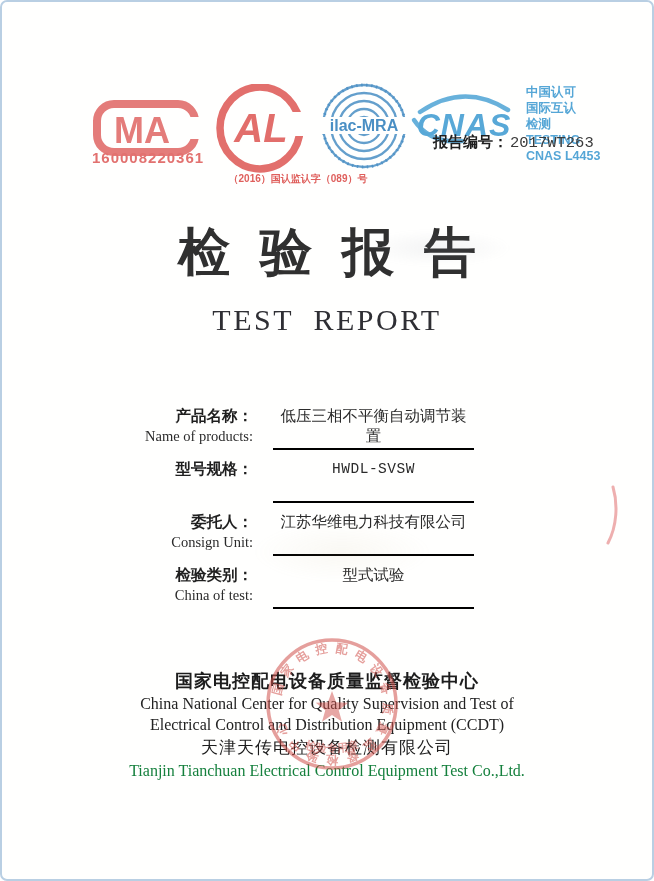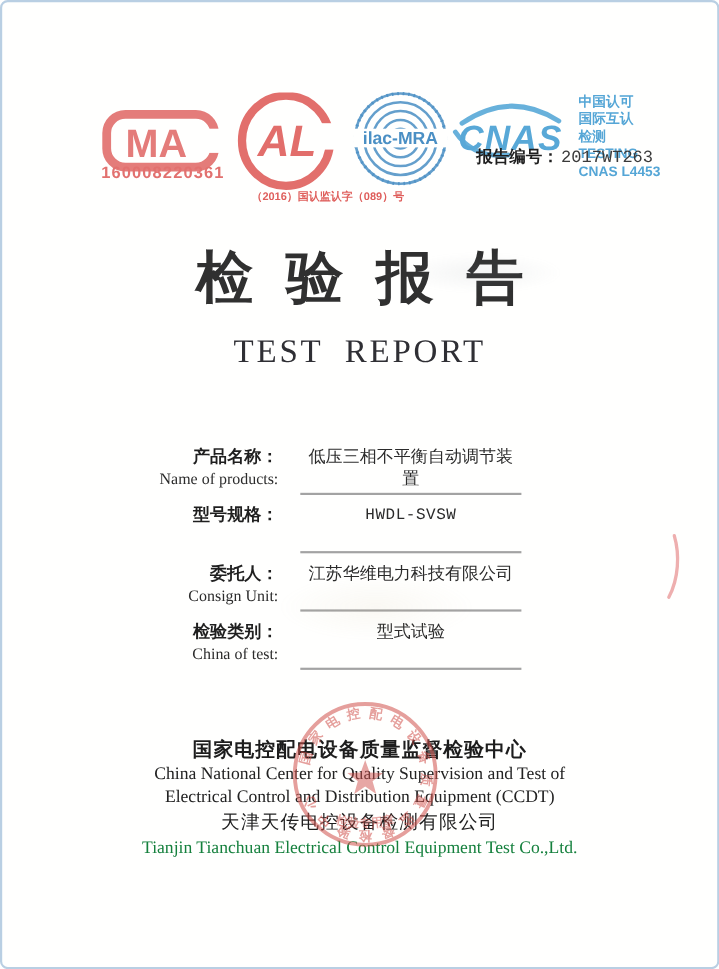--- a/index.html
+++ b/index.html
@@ -26,21 +26,21 @@
   .title-zh{left:0; top:216px; width:100%; text-align:center;
     font-size:52px; font-weight:600; color:#303030; letter-spacing:30px; text-indent:30px;}
   .title-en{left:0; top:301px; width:100%; text-align:center;
     font-family:"Liberation Serif", serif; font-size:30px; color:#2f2f34;
     letter-spacing:2.5px; word-spacing:10px;}
   
   .field-row{left:127px; width:345px; display:flex; align-items:flex-start;}
   .f-labels{width:124px; text-align:right; flex:none;}
   .f-zh{font-weight:bold; font-size:15.5px; color:#1f1f1f; line-height:20px; white-space:nowrap;}
   .f-en{font-family:"Liberation Serif", serif; font-size:14.5px; color:#2b2b2b; line-height:20px; white-space:nowrap;}
-  .f-value{margin-left:20px; width:212px; height:42px; border-bottom:2px solid #a3a3a3;
+  .f-value{margin-left:20px; width:212px; height:42px; border-bottom:2px solid #000000;
     text-align:center; font-family:"Liberation Serif", serif; font-size:15.5px; color:#2b2b2b; line-height:20px;}
   .f-value.mono{font-family:"Liberation Mono", monospace; font-size:14.5px; letter-spacing:.5px;}
   
   .footer{left:0; top:667px; width:100%; text-align:center; z-index:2;}
   .org-zh{font-size:18px; font-weight:bold; color:#1d1d1d; letter-spacing:1px; line-height:24px;}
   .org-en{font-family:"Liberation Serif", serif; font-size:16px; color:#222; line-height:21px;}
   .comp-zh{font-size:17px; font-weight:normal; color:#1d1d1d; letter-spacing:1px; line-height:25px;}
   .comp-en{font-family:"Liberation Serif", serif; font-size:16px; color:#15803d; line-height:21px;}
   
   .smudge{pointer-events:none; filter:blur(2px);}

